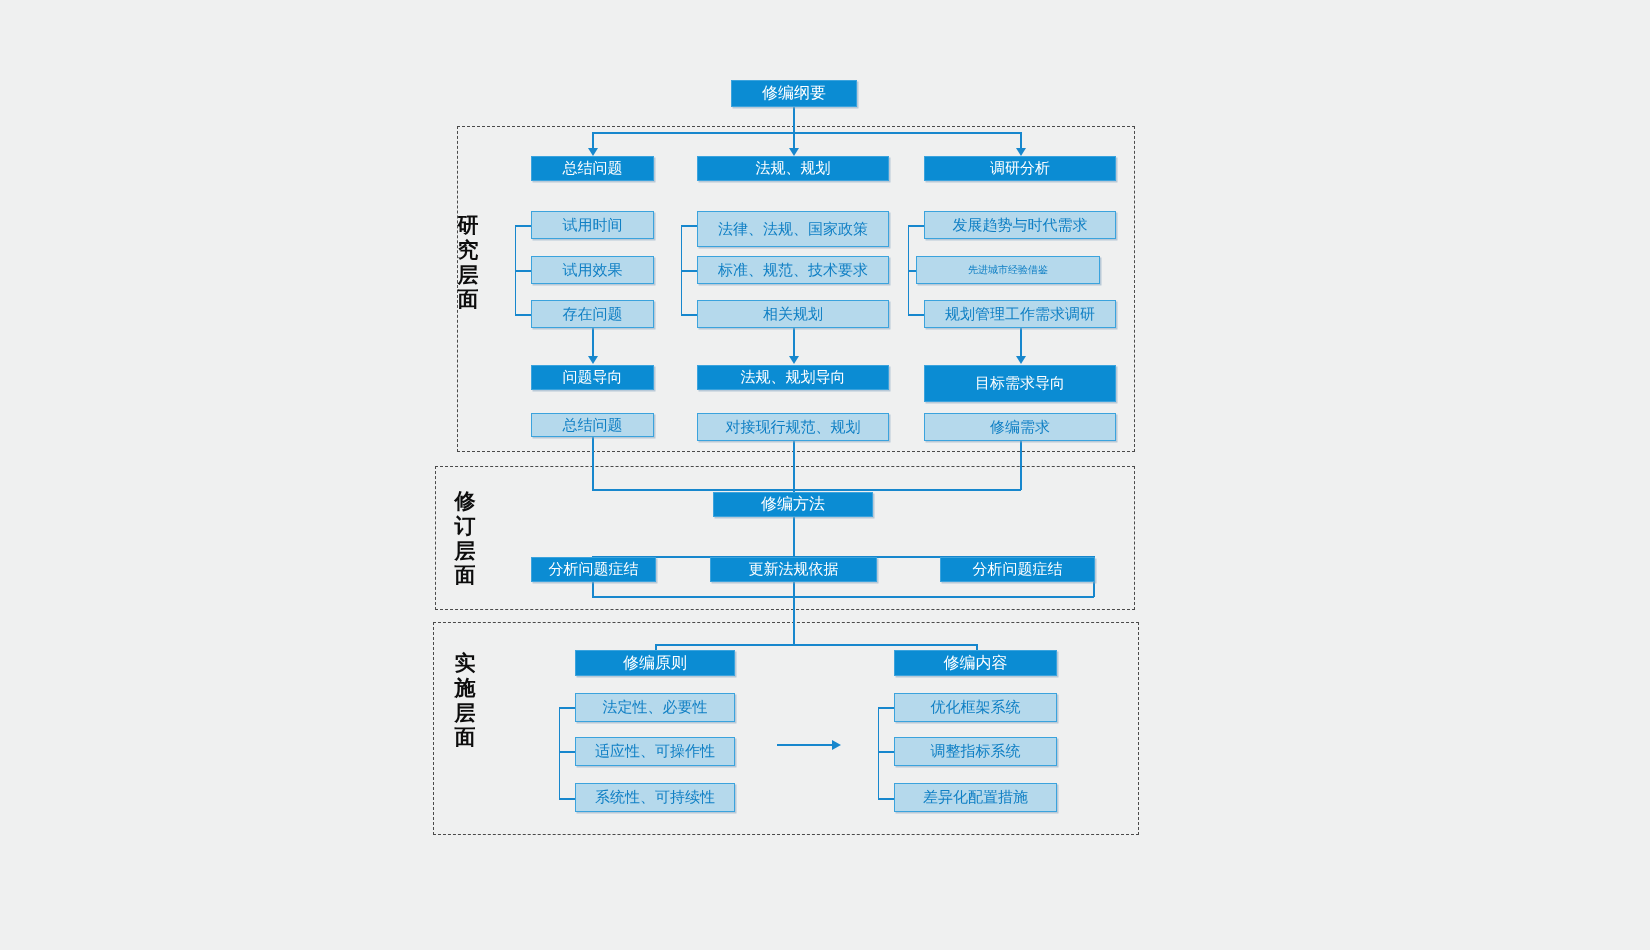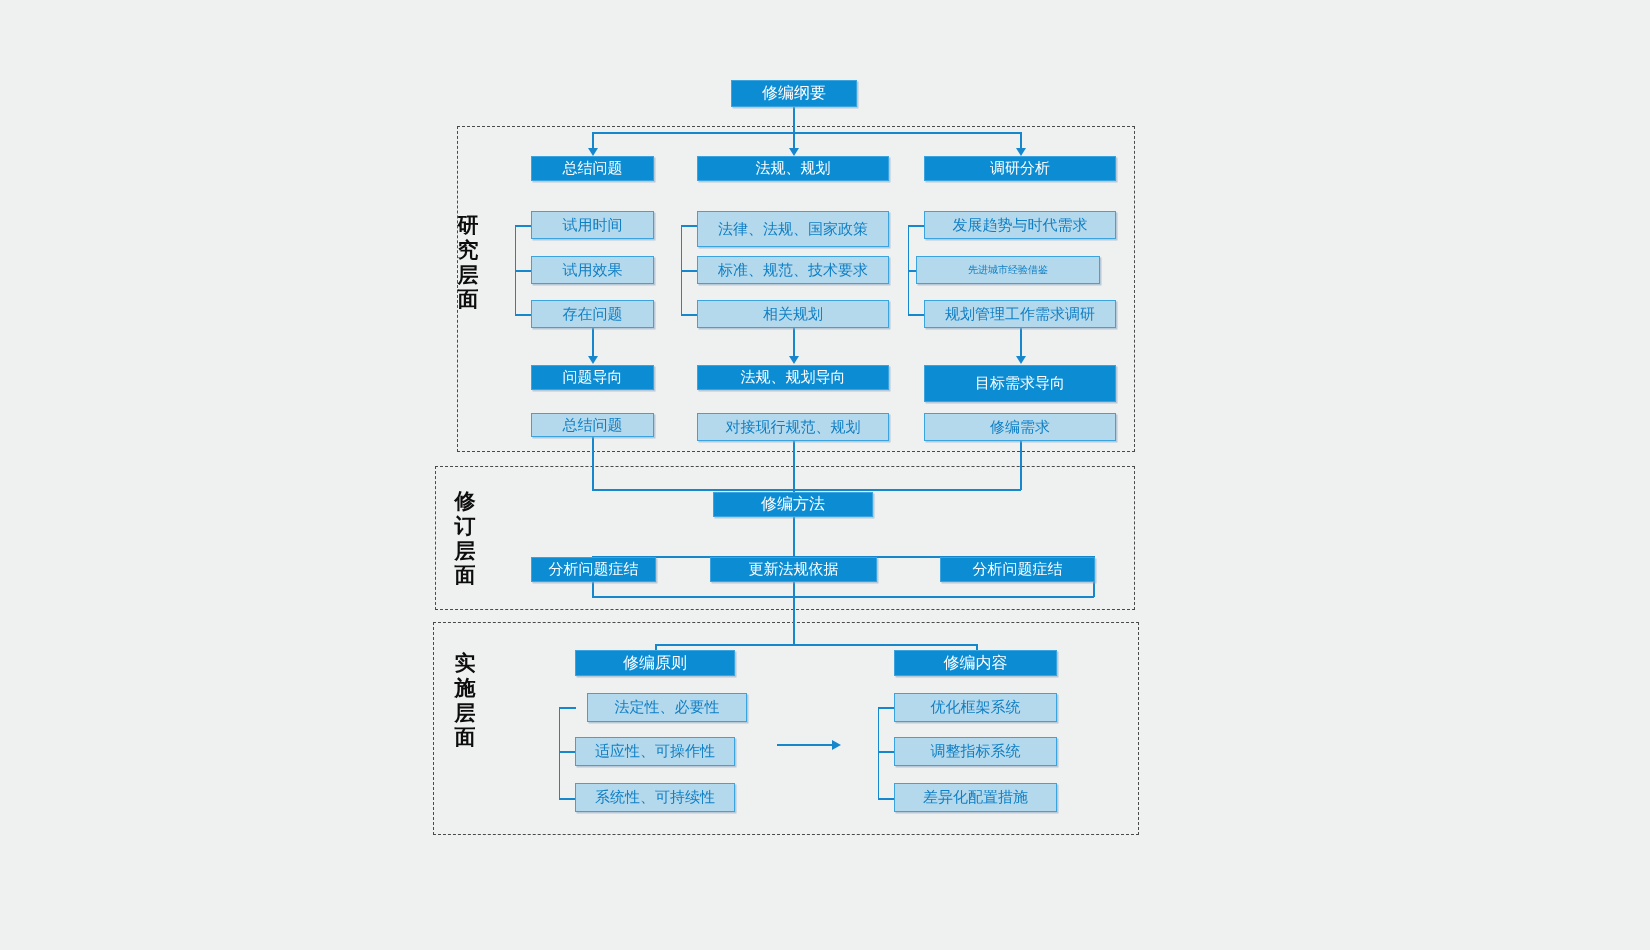--- a/index.html
+++ b/index.html
@@ -212,21 +212,21 @@
   <div class="conn h" style="left:592px; top:596px; width:502px;"></div>
   <div class="conn v" style="left:793px; top:582px; height:63px;"></div>
 
   <div class="conn h" style="left:655px; top:644px; width:322px;"></div>
   <div class="conn v" style="left:655px; top:644px; height:8px;"></div>
   <div class="conn v" style="left:976px; top:644px; height:8px;"></div>
 
   <div class="node dark" style="left:575px; top:650px; width:160px; height:26px; font-size:16px;">修编原则</div>
   <div class="node dark" style="left:894px; top:650px; width:163px; height:26px; font-size:16px;">修编内容</div>
 
-  <div class="node light" style="left:575px; top:693px; width:160px; height:29px; font-size:15px;margin-left:12px;">法定性、必要性</div>
+  <div class="node light" style="left:575px; top:693px; width:160px; height:29px; font-size:15px;">法定性、必要性</div>
   <div class="node light" style="left:575px; top:737px; width:160px; height:29px; font-size:15px;">适应性、可操作性</div>
   <div class="node light" style="left:575px; top:783px; width:160px; height:29px; font-size:15px;">系统性、可持续性</div>
 
   <div class="bracket" style="left:559px; top:707px; height:92px;"></div>
   <div class="bracket-tick" style="left:559px; top:707px; width:17px;"></div>
   <div class="bracket-tick" style="left:559px; top:751px; width:17px;"></div>
   <div class="bracket-tick" style="left:559px; top:798px; width:17px;"></div>
 
   <div class="node light" style="left:894px; top:693px; width:163px; height:29px; font-size:15px;">优化框架系统</div>
   <div class="node light" style="left:894px; top:737px; width:163px; height:29px; font-size:15px;">调整指标系统</div>

